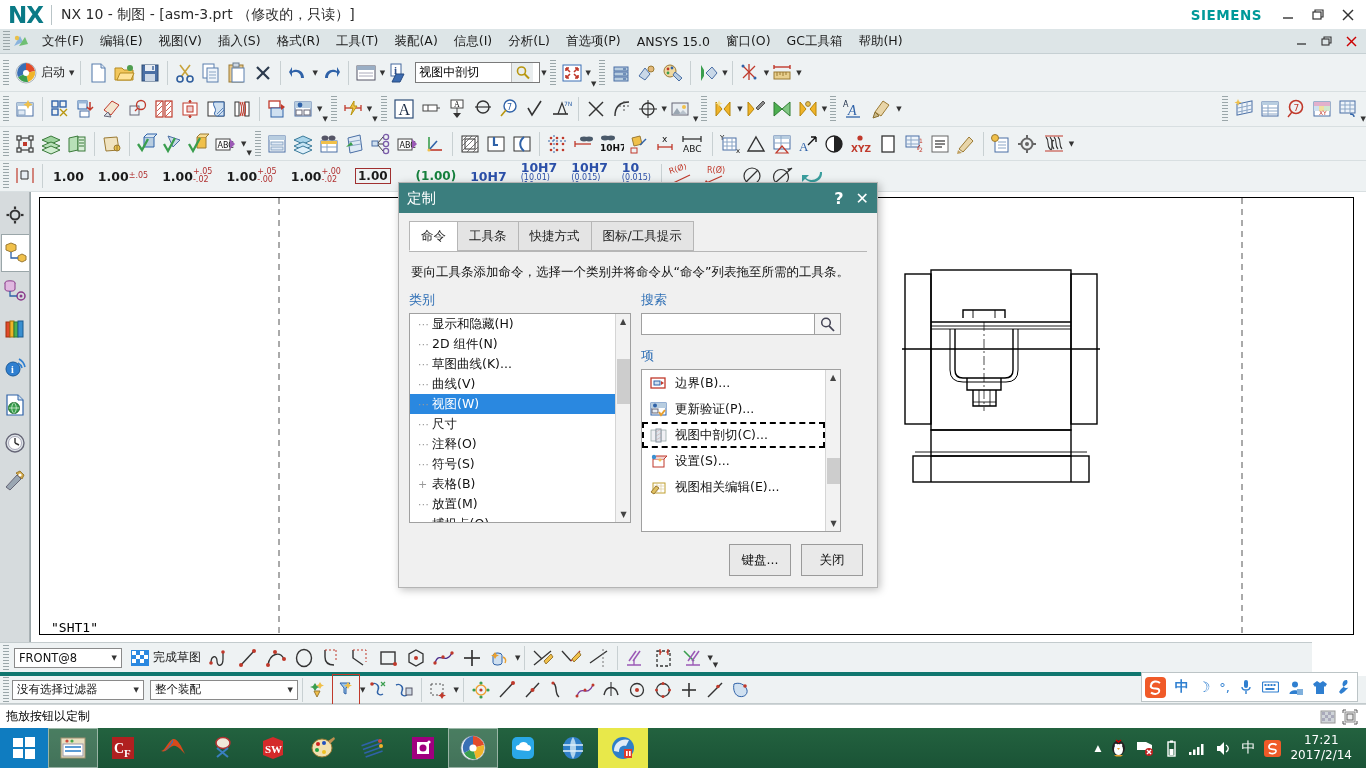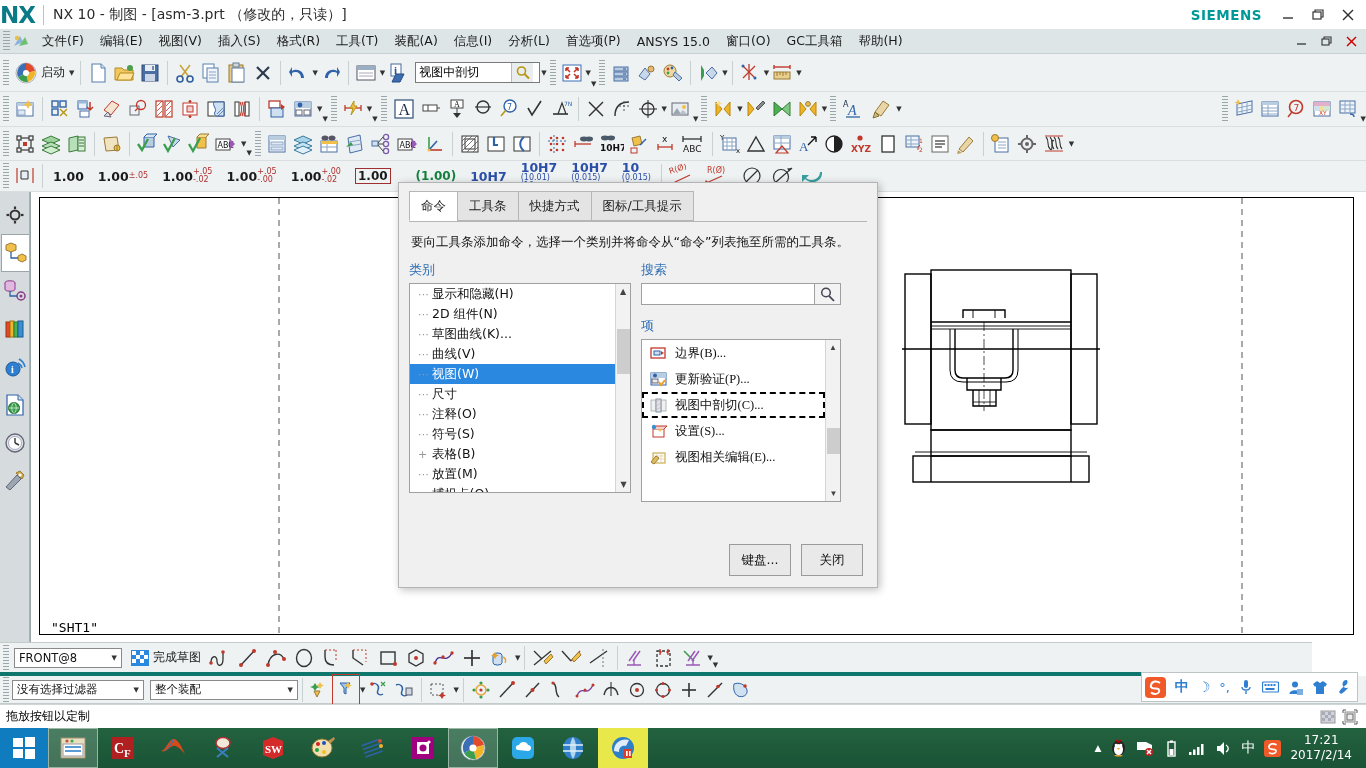--- a/index.html
+++ b/index.html
@@ -13,21 +13,21 @@
   #app { position: relative; width: 1366px; height: 768px; }
 
   
   .titlebar {
     position: absolute; left:0; top:0; width:1366px; height:29px;
     background:#ffffff; display:flex; align-items:center;
   }
   .nx-logo {
     font-family:"DejaVu Sans","Liberation Sans",sans-serif;
     font-weight:bold; font-size:23px; color:#0a7a86; letter-spacing:-1px;
-    padding-right:8px;
+    padding-left:8px; padding-right:8px;
   }
   .title-sep { width:1px; height:20px; background:#b9c4c7; margin-right:9px; }
   .title-text { font-size:14px; color:#2b2b2b; }
   .siemens {
     margin-left:auto; font-weight:bold; font-size:13.5px; color:#009999;
     letter-spacing:0.5px; padding-right:18px;
   }
   .wbtns { display:flex; align-items:center; gap:14px; padding-right:10px; }
   .wbtn { width:16px; height:16px; position:relative; cursor:default; color:#333; font-size:13px;
           display:flex; align-items:center; justify-content:center; }
@@ -179,21 +179,21 @@
   }
   .vs-up, .vs-dn { height:15px; display:flex; align-items:center; justify-content:center; font-size:8px; color:#444; background:#f2f2f2;}
   .vs-thumb { position:absolute; width:13px; background:#cdcdcd; left:1px; }
   .searchrow { display:flex; align-items:center; }
   .searchrow input {
     flex:1; height:22px; border:1px solid #a0a0a0; font-size:12px; outline:none; padding-left:3px;
     font-family:"DejaVu Sans","Liberation Sans",sans-serif;
   }
   .searchbtn { width:26px; height:22px; border:1px solid #a0a0a0; border-left:none; background:#f3f3f3;
                display:flex; align-items:center; justify-content:center;}
-  .itembox { border:1px solid #a0a0a0; background:#fff; height:163px; position:relative; overflow:hidden;font-family:Liberation Serif, serif; }
+  .itembox { border:1px solid #a0a0a0; background:#fff; height:163px; position:relative; overflow:hidden; }
   .iitem { height:26px; display:flex; align-items:center; font-size:12.5px; color:#111; padding-left:8px; gap:8px;}
   .iitem.focus { outline:2px dashed #000; outline-offset:-2px; }
   .dlg-foot { position:absolute; left:0; bottom:0; width:100%; height:54px; display:flex;
               align-items:center; justify-content:flex-end; padding-right:14px; gap:10px; }
   .dbtn { min-width:62px; height:32px; background:#e9e9e9; border:1px solid #9a9a9a; font-size:12.5px;
           display:flex; align-items:center; justify-content:center; color:#111;}
   svg { display:block; }
 </style>
 </head>
 <body>
@@ -1676,20 +1676,27 @@
         </svg>
     </div>
     <div>
       <svg width="15" height="16" viewBox="0 0 15 16">
           <path d="M10 1 A4 4 0 1 0 13 7 L7 13 L4 15 L2 13 L4 10 L10 5 A4 4 0 0 0 10 1 Z" fill="#2f7fd0"></path>
         </svg>
     </div>
   </div>
 
   <div class="dialog">
+    <div class="dlg-title">
+      <div class="t">定制</div>
+      <div class="btns">
+        <div style="font-weight:bold;">?</div>
+        <div>✕</div>
+      </div>
+    </div>
     <div class="dlg-body">
       <div class="tabs" id="dialog-tabs">
           <div class="tab active">命令</div>
           <div class="tab">工具条</div>
           <div class="tab">快捷方式</div>
           <div class="tab">图标/工具提示</div>
         </div>
       <div class="dlg-desc">要向工具条添加命令，选择一个类别并将命令从“命令”列表拖至所需的工具条。</div>
       <div class="cols">
         <div class="col-left">

